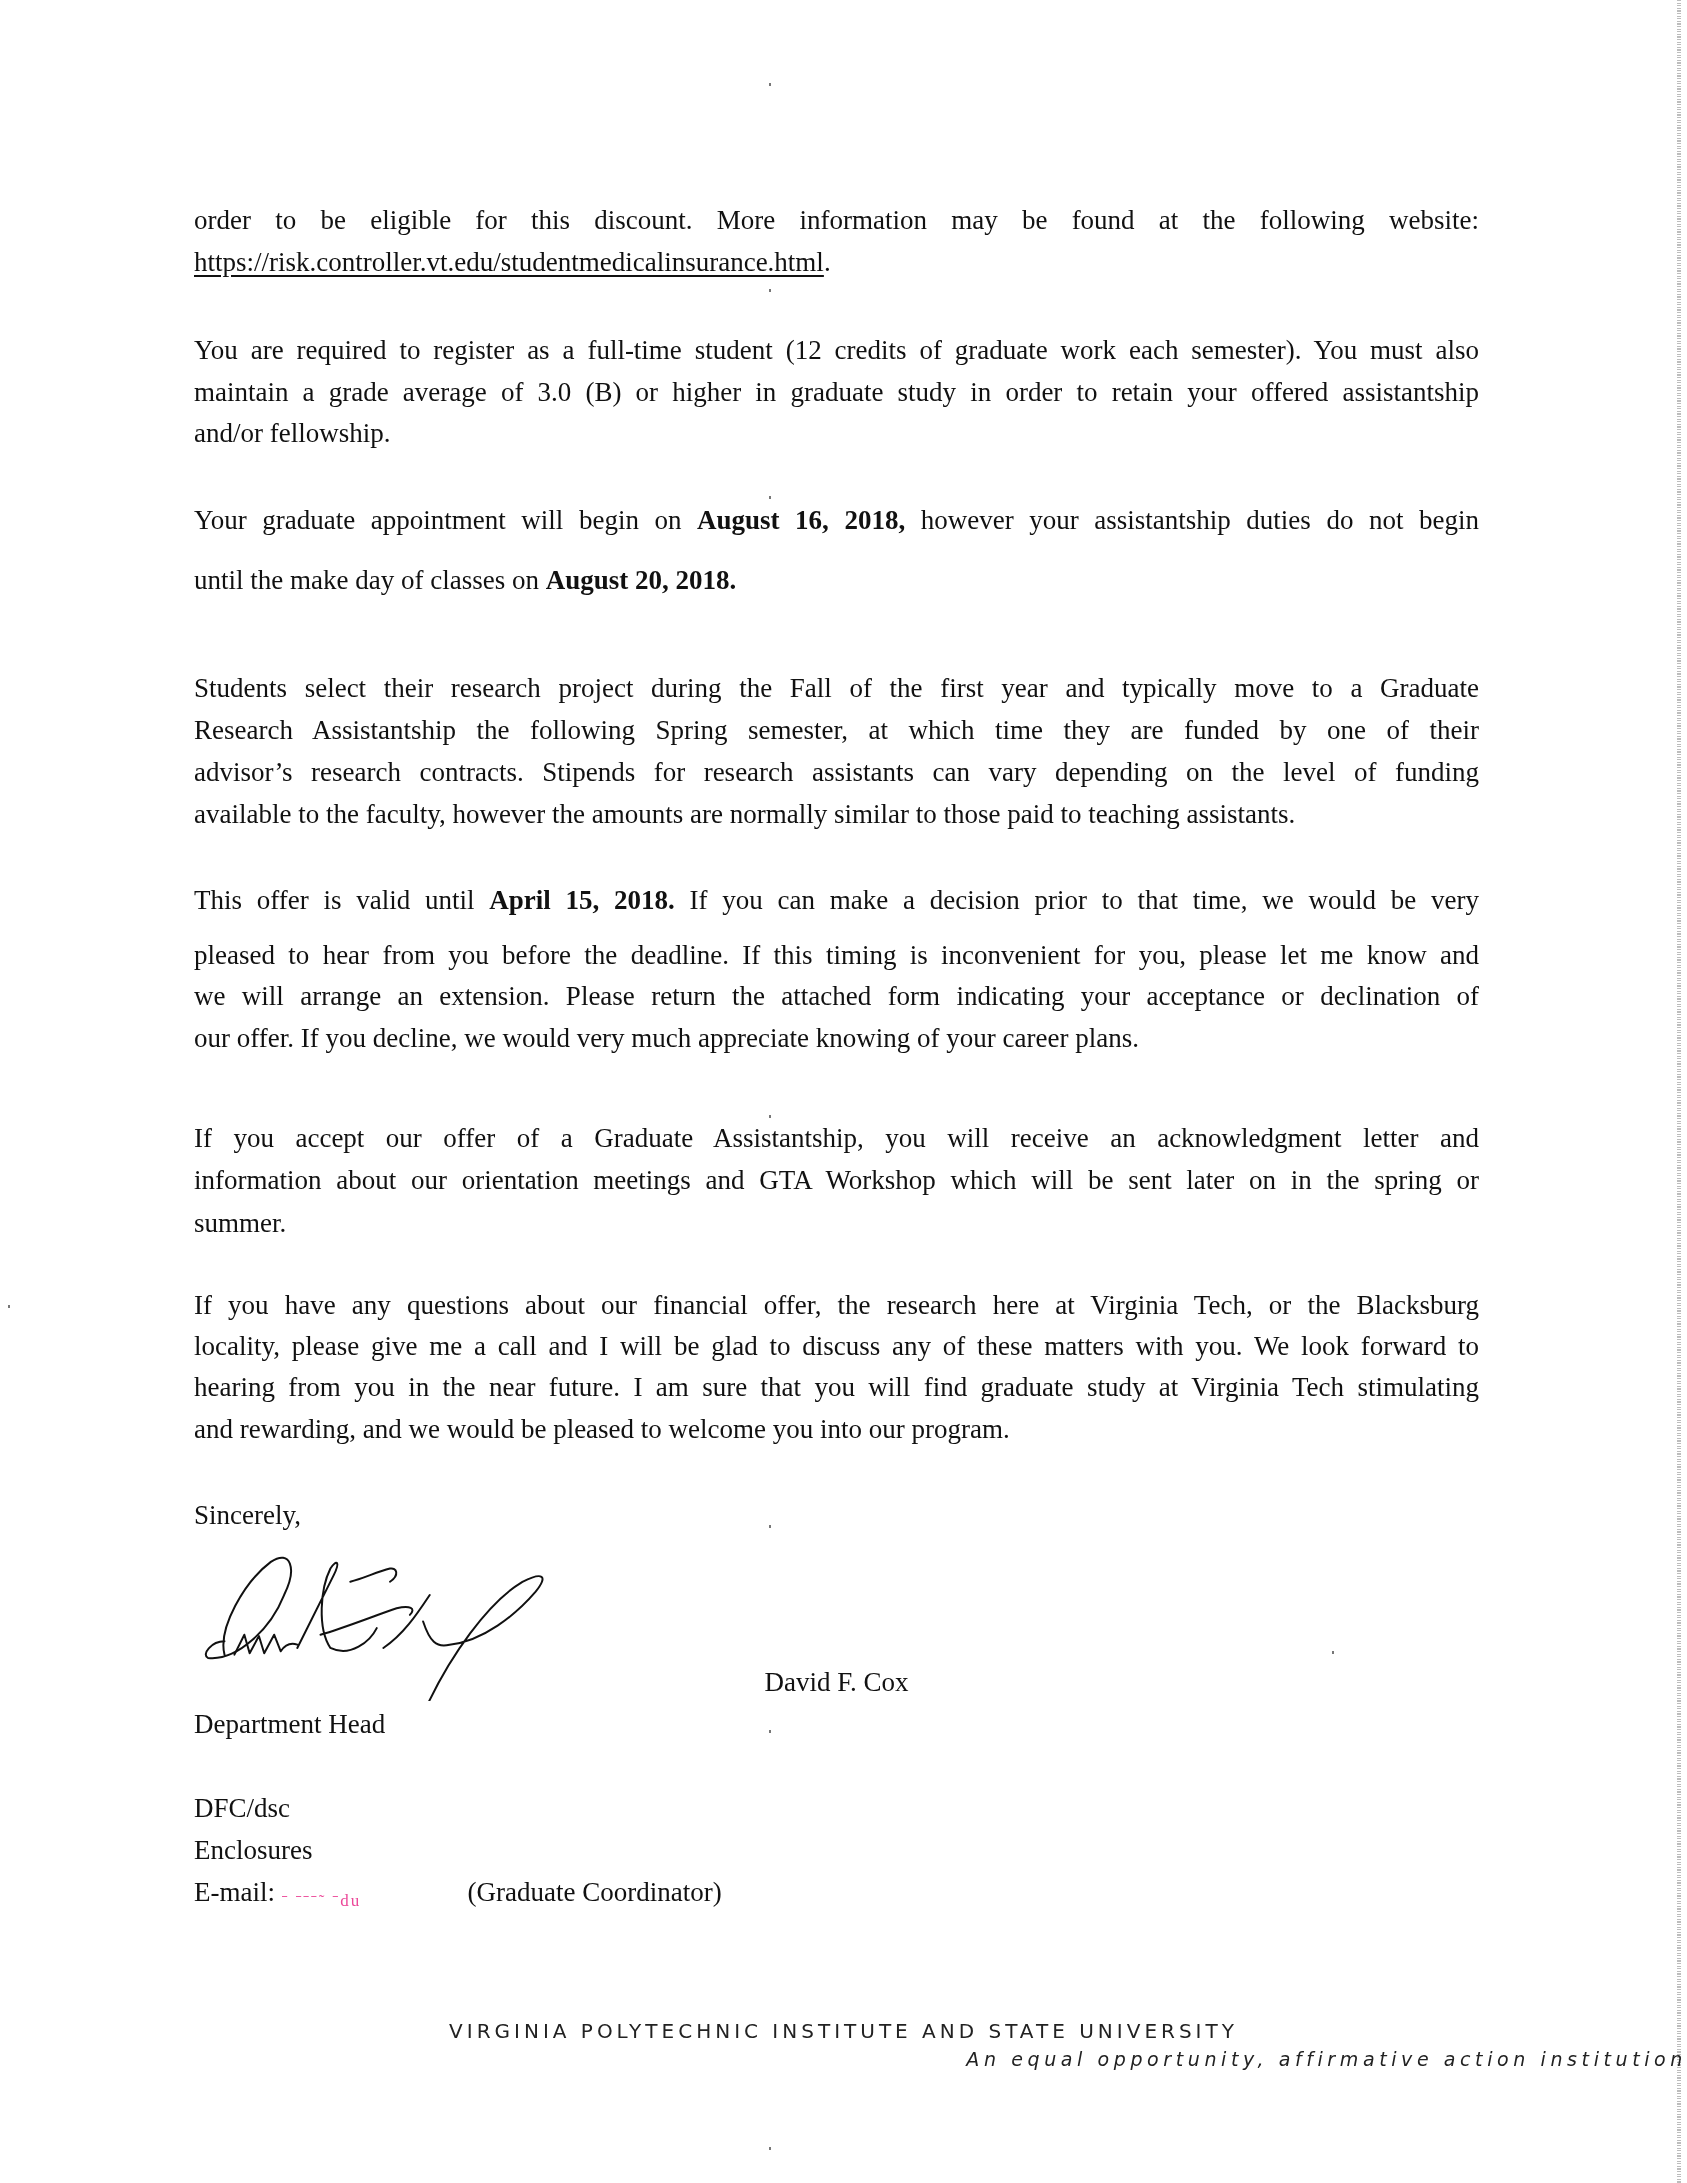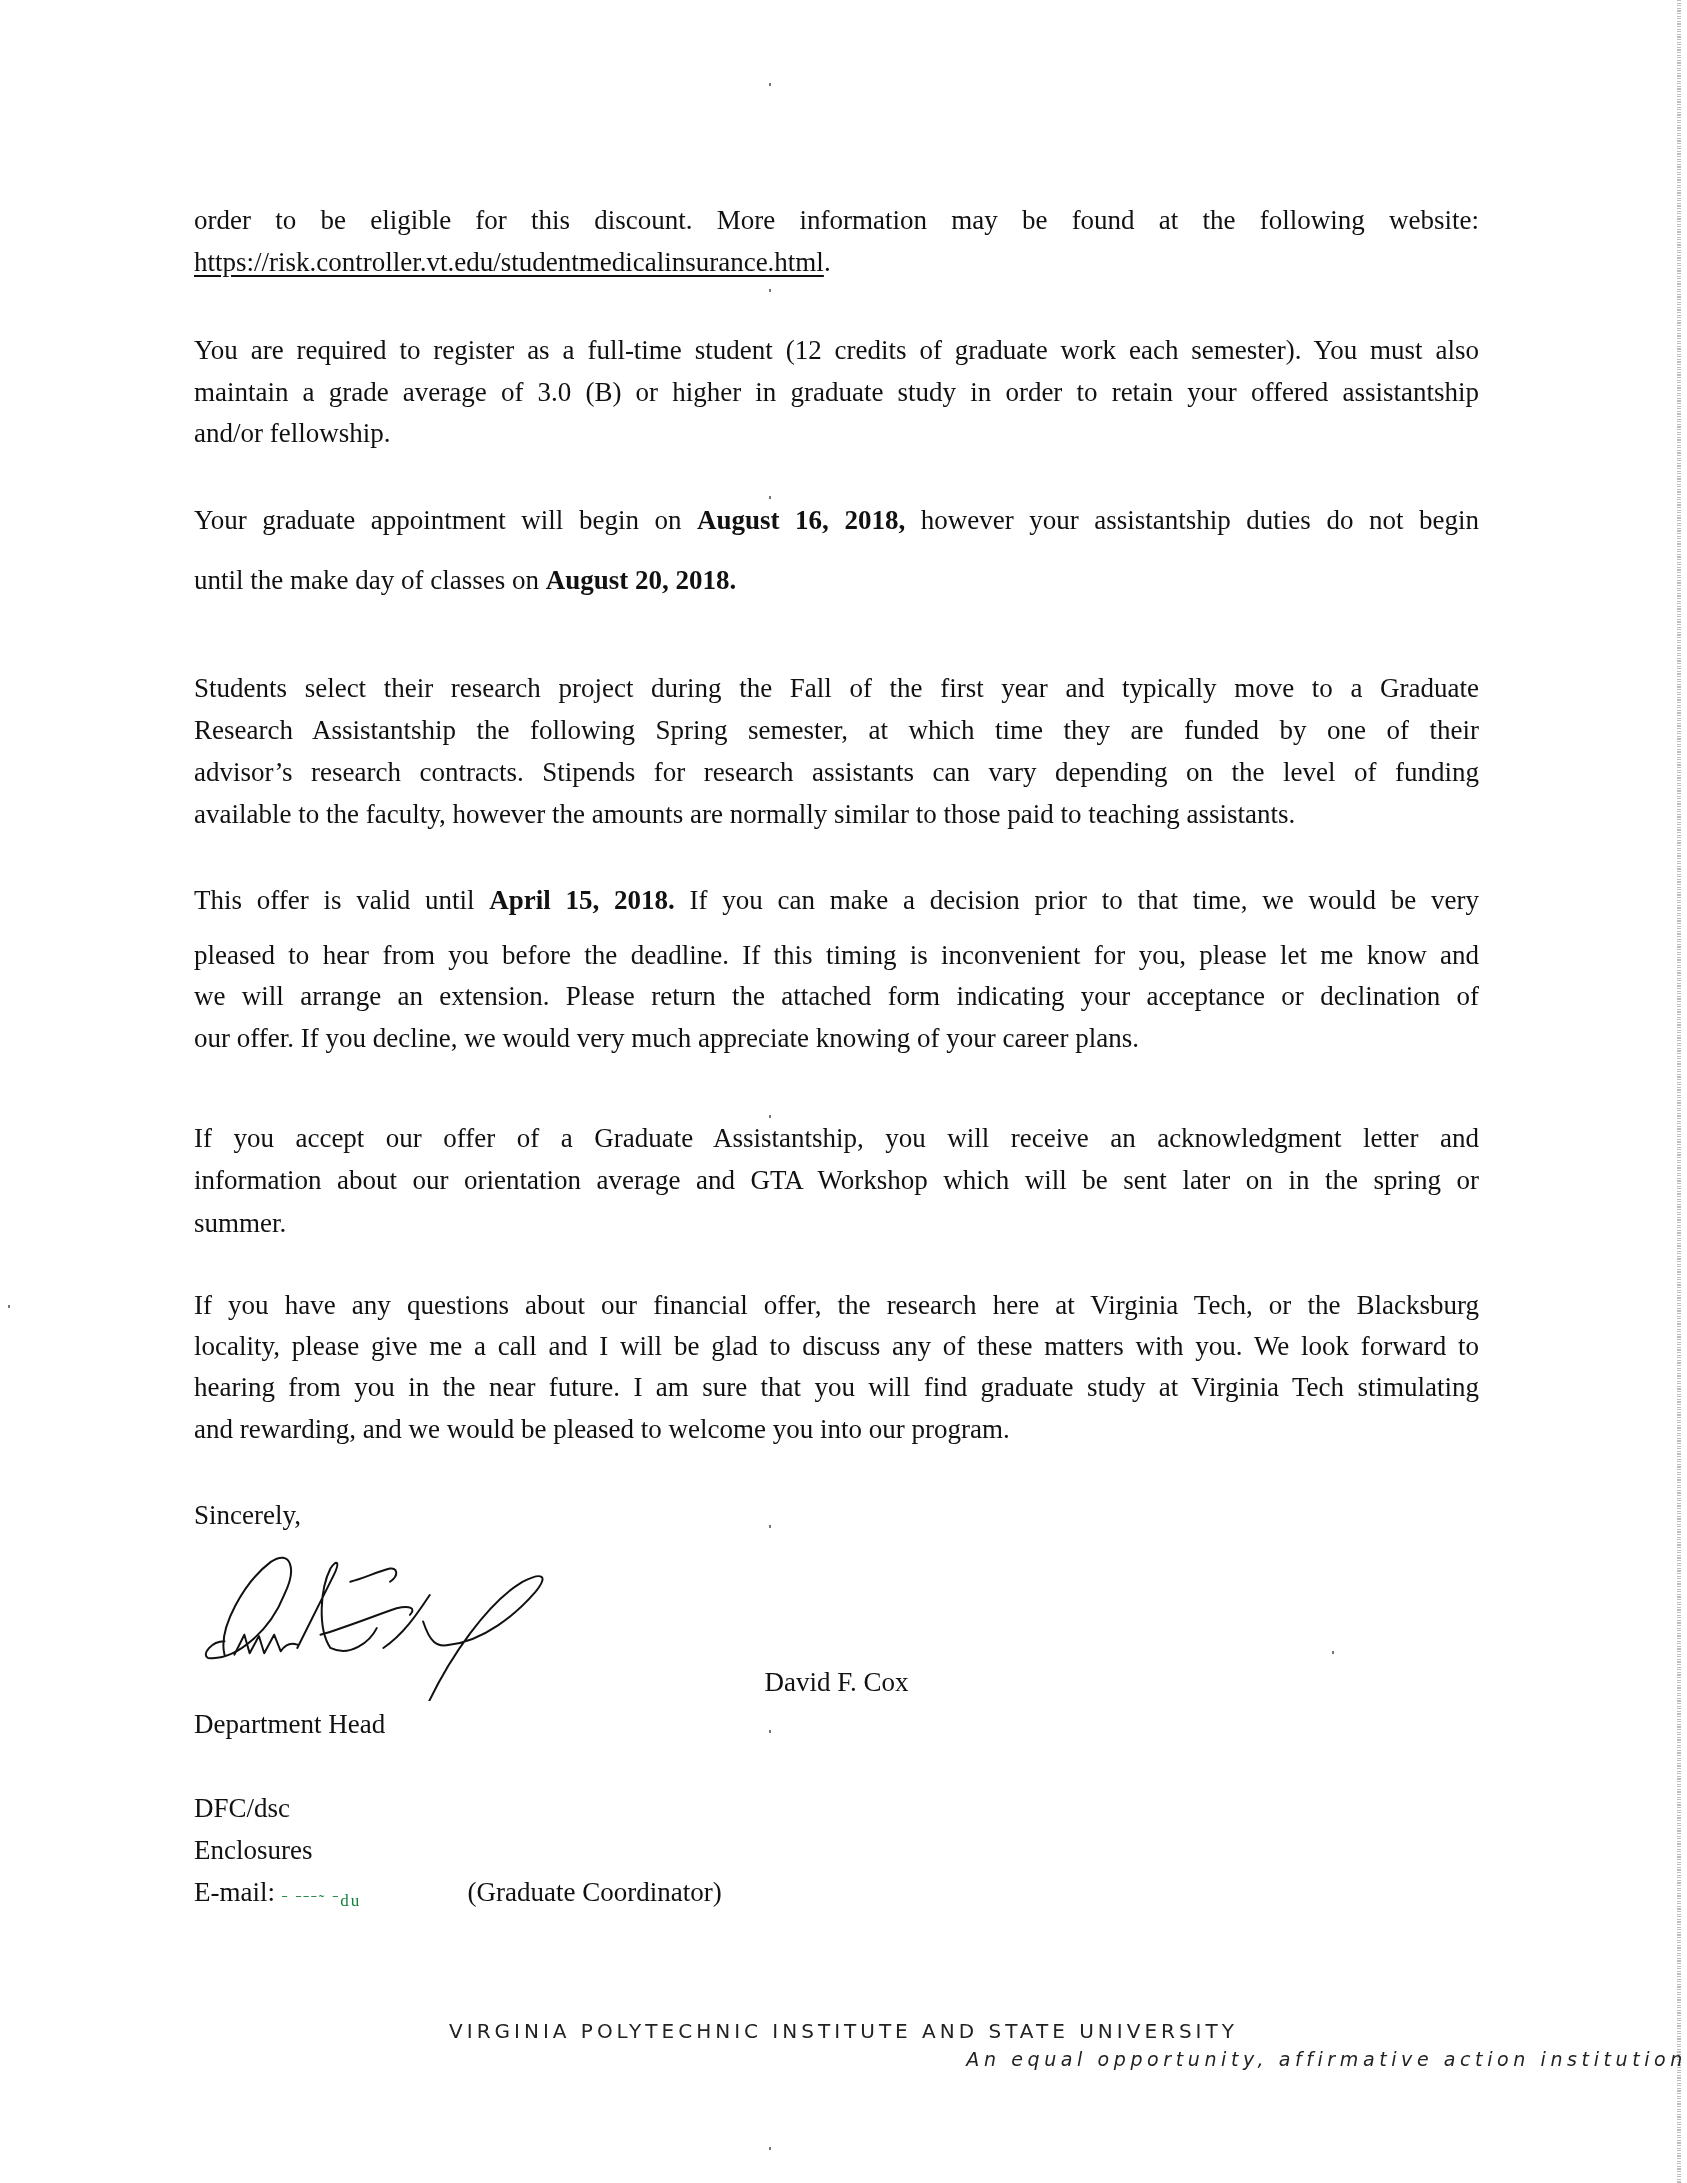--- a/index.html
+++ b/index.html
@@ -14,21 +14,21 @@
   b { font-weight:bold; }
   .scan-border { position:absolute; left:1677px; top:0; width:4px; height:2183px;
      background:repeating-linear-gradient(180deg,#bdbdbd 0 1.3px,#fff 1.3px 2.6px); }
   .speck { position:absolute; width:2px; height:3.3px; background:#777; }
   .footer1 { position:absolute; left:0; width:1687px; top:2019px; text-align:center;
      font-family:"DejaVu Sans", sans-serif; font-size:20px; letter-spacing:4px; color:#222; }
   .footer2 { position:absolute; left:0; width:1687px; top:2048px; text-align:right;
      font-family:"DejaVu Sans", sans-serif; font-style:italic; font-size:19px; letter-spacing:4.6px; color:#222; }
   .sig { position:absolute; left:198px; top:1542px; width:384px; height:159px; }
   .redact { display:inline-block; width:179px; height:20px; vertical-align:middle;
-            color:#15803d; font-size:17px; letter-spacing:2px; }
+            color:#ec4899; font-size:17px; letter-spacing:2px; }
 </style>
 </head>
 <body>
 
 <div class="page">
 
   <div class="scan-border"></div>
   <div class="speck" style="left:769px;top:83px;"></div>
   <div class="speck" style="left:769px;top:289px;"></div>
   <div class="speck" style="left:769px;top:496px;"></div>
@@ -53,21 +53,21 @@
   <div class="line just" style="top:714px;">Research Assistantship the following Spring semester, at which time they are  funded by one of their</div>
   <div class="line just" style="top:756px;">advisor’s research contracts.  Stipends for research assistants can vary depending on the level of funding</div>
   <div class="line left" style="top:798px;">available to the faculty, however the amounts are normally similar to those paid to teaching assistants.</div>
 
   <div class="line just" style="top:884px;"><span>This offer is valid until </span><b>April 15, 2018.</b><span>  If you can make a decision prior to that time, we would be very</span></div>
   <div class="line just" style="top:939px;">pleased to hear from you before the deadline.  If this timing is inconvenient for you, please let me know and</div>
   <div class="line just" style="top:980px;">we will arrange an extension.  Please return the attached form indicating your acceptance or declination of</div>
   <div class="line left" style="top:1022px;">our offer.  If you decline, we would very much appreciate knowing of your career plans.</div>
 
   <div class="line just" style="top:1122px;">If you accept our offer of a Graduate Assistantship, you will receive an acknowledgment letter and</div>
-  <div class="line just" style="top:1164px;">information about our orientation average and GTA Workshop which will be sent later on in the spring or</div>
+  <div class="line just" style="top:1164px;">information about our orientation meetings and GTA Workshop which will be sent later on in the spring or</div>
   <div class="line left" style="top:1207px;">summer.</div>
 
   <div class="line just" style="top:1289px;">If you have any questions about our financial offer, the research here at Virginia Tech, or the Blacksburg</div>
   <div class="line just" style="top:1330px;">locality, please give me a call and I will be glad to discuss any of these matters with you.  We look forward to</div>
   <div class="line just" style="top:1371px;">hearing from you in the near future.  I am sure that you will find graduate study at Virginia Tech stimulating</div>
   <div class="line left" style="top:1413px;">and rewarding, and we would be pleased to welcome you into our program.</div>
 
   <div class="line left" style="top:1499px;">Sincerely,</div>
 
   <svg class="sig" viewBox="0 0 580 240">

